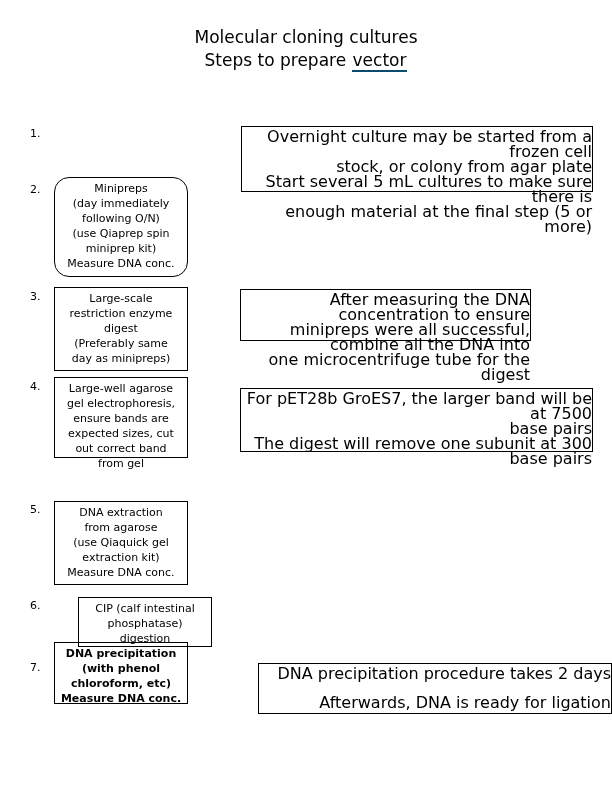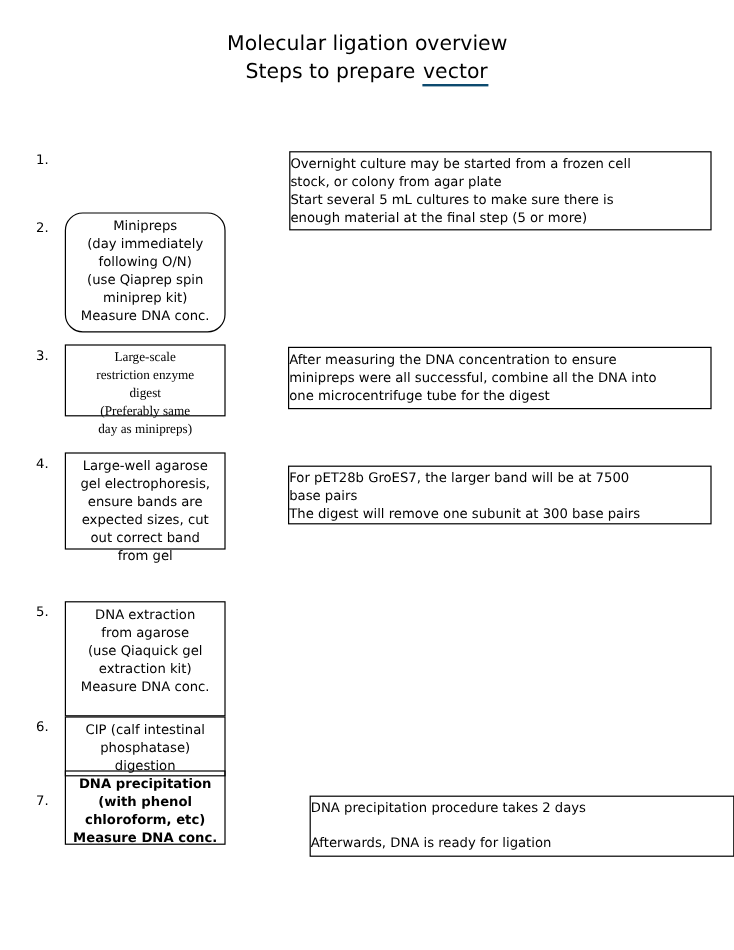--- a/index.html
+++ b/index.html
@@ -47,47 +47,47 @@
     text-align: center;
     font-size: 11px;
     line-height: 15px;
     padding-top: 3px;
     white-space: pre-line;
   }
   .note-box {
     position: absolute;
     border: 1px solid #000000;
     box-sizing: border-box;
-    text-align: left;
-    font-size: 11px;
+    text-align: right;
+    font-size: 16px;
     line-height: 15px;
     padding-top: 2px;
     white-space: pre-line;
   }
   
   .n1 { top: 127px; } .b1 { top: 125px; height: 37px;  }
   .n2 { top: 183px; } .b2 { top: 177px; height: 100px; border-radius: 15px; }
-  .n3 { top: 290px; } .b3 { top: 287px; height: 60px; font-family: Liberation Serif, serif;  }
+  .n3 { top: 290px; } .b3 { top: 287px; height: 84px;  }
   .n4 { top: 380px; } .b4 { top: 377px; height: 81px; }
-  .n5 { top: 503px; } .b5 { top: 501px; height: 96px;  }
-  .n6 { top: 599px; } .b6 { top: 597px; height: 50px;  }
+  .n5 { top: 503px; } .b5 { top: 501px; height: 84px;  }
+  .n6 { top: 599px; } .b6 { top: 597px; height: 50px; margin-left: 24px;  }
   .n7 { top: 661px; } .b7 { top: 642px; height: 62px; font-weight: bold;  }
   
   .r1 { left: 241px; top: 126px; width: 352px; height: 66px; }
-  .r2 { left: 240px; top: 289px; width: 353px; height: 52px; }
-  .r3 { left: 240px; top: 388px; width: 353px; height: 49px; }
+  .r2 { left: 240px; top: 289px; width: 291px; height: 52px; }
+  .r3 { left: 240px; top: 388px; width: 353px; height: 64px; }
   .r4 { left: 229px; top: 663px; width: 354px; height: 51px; line-height: 14.5px; padding-top: 3px; margin-left: 29px; }
 </style>
 </head>
 <body>
 
 <div class="page">
 
   <div class="title">
-    <div>Molecular ligation overview</div>
+    <div>Molecular cloning cultures</div>
     <div><span>Steps to prepare </span><span class="underlined">vector</span></div>
   </div>
 
   <div class="step-num n1">1.</div>
 
   <div class="step-num n2">2.</div>
   <div class="step-box b2">Minipreps
 (day immediately
 following O/N)
 (use Qiaprep spin

